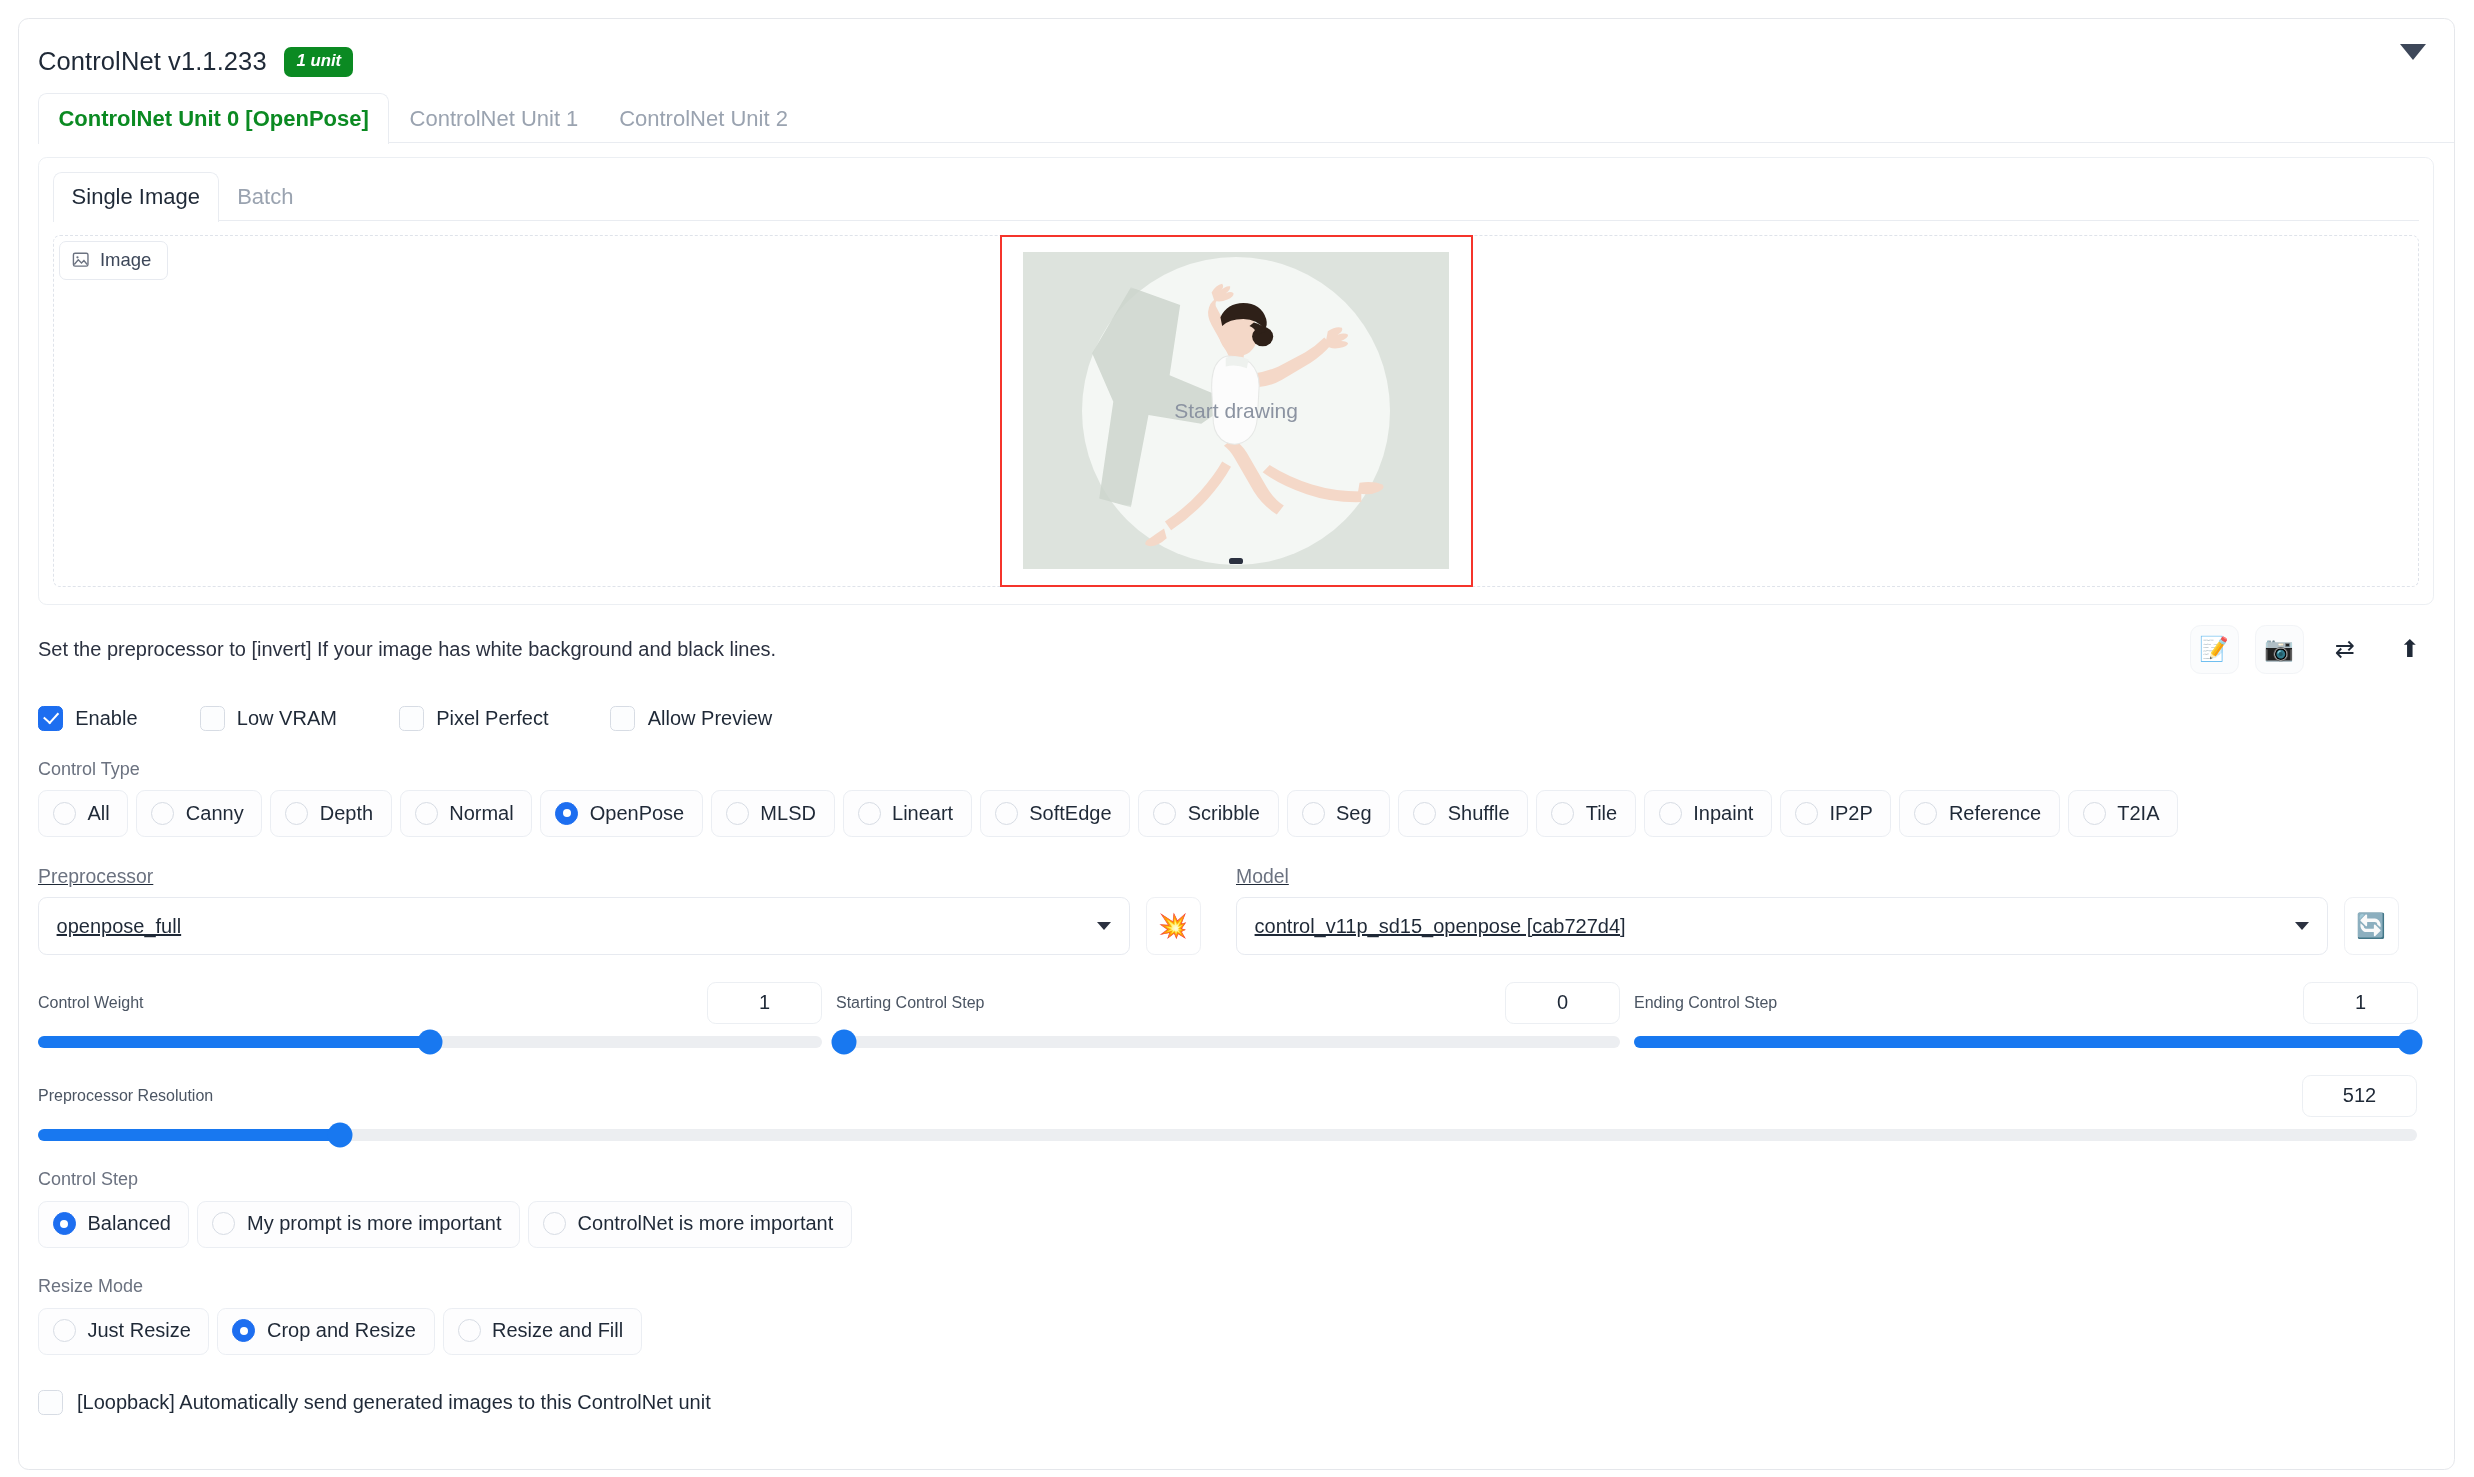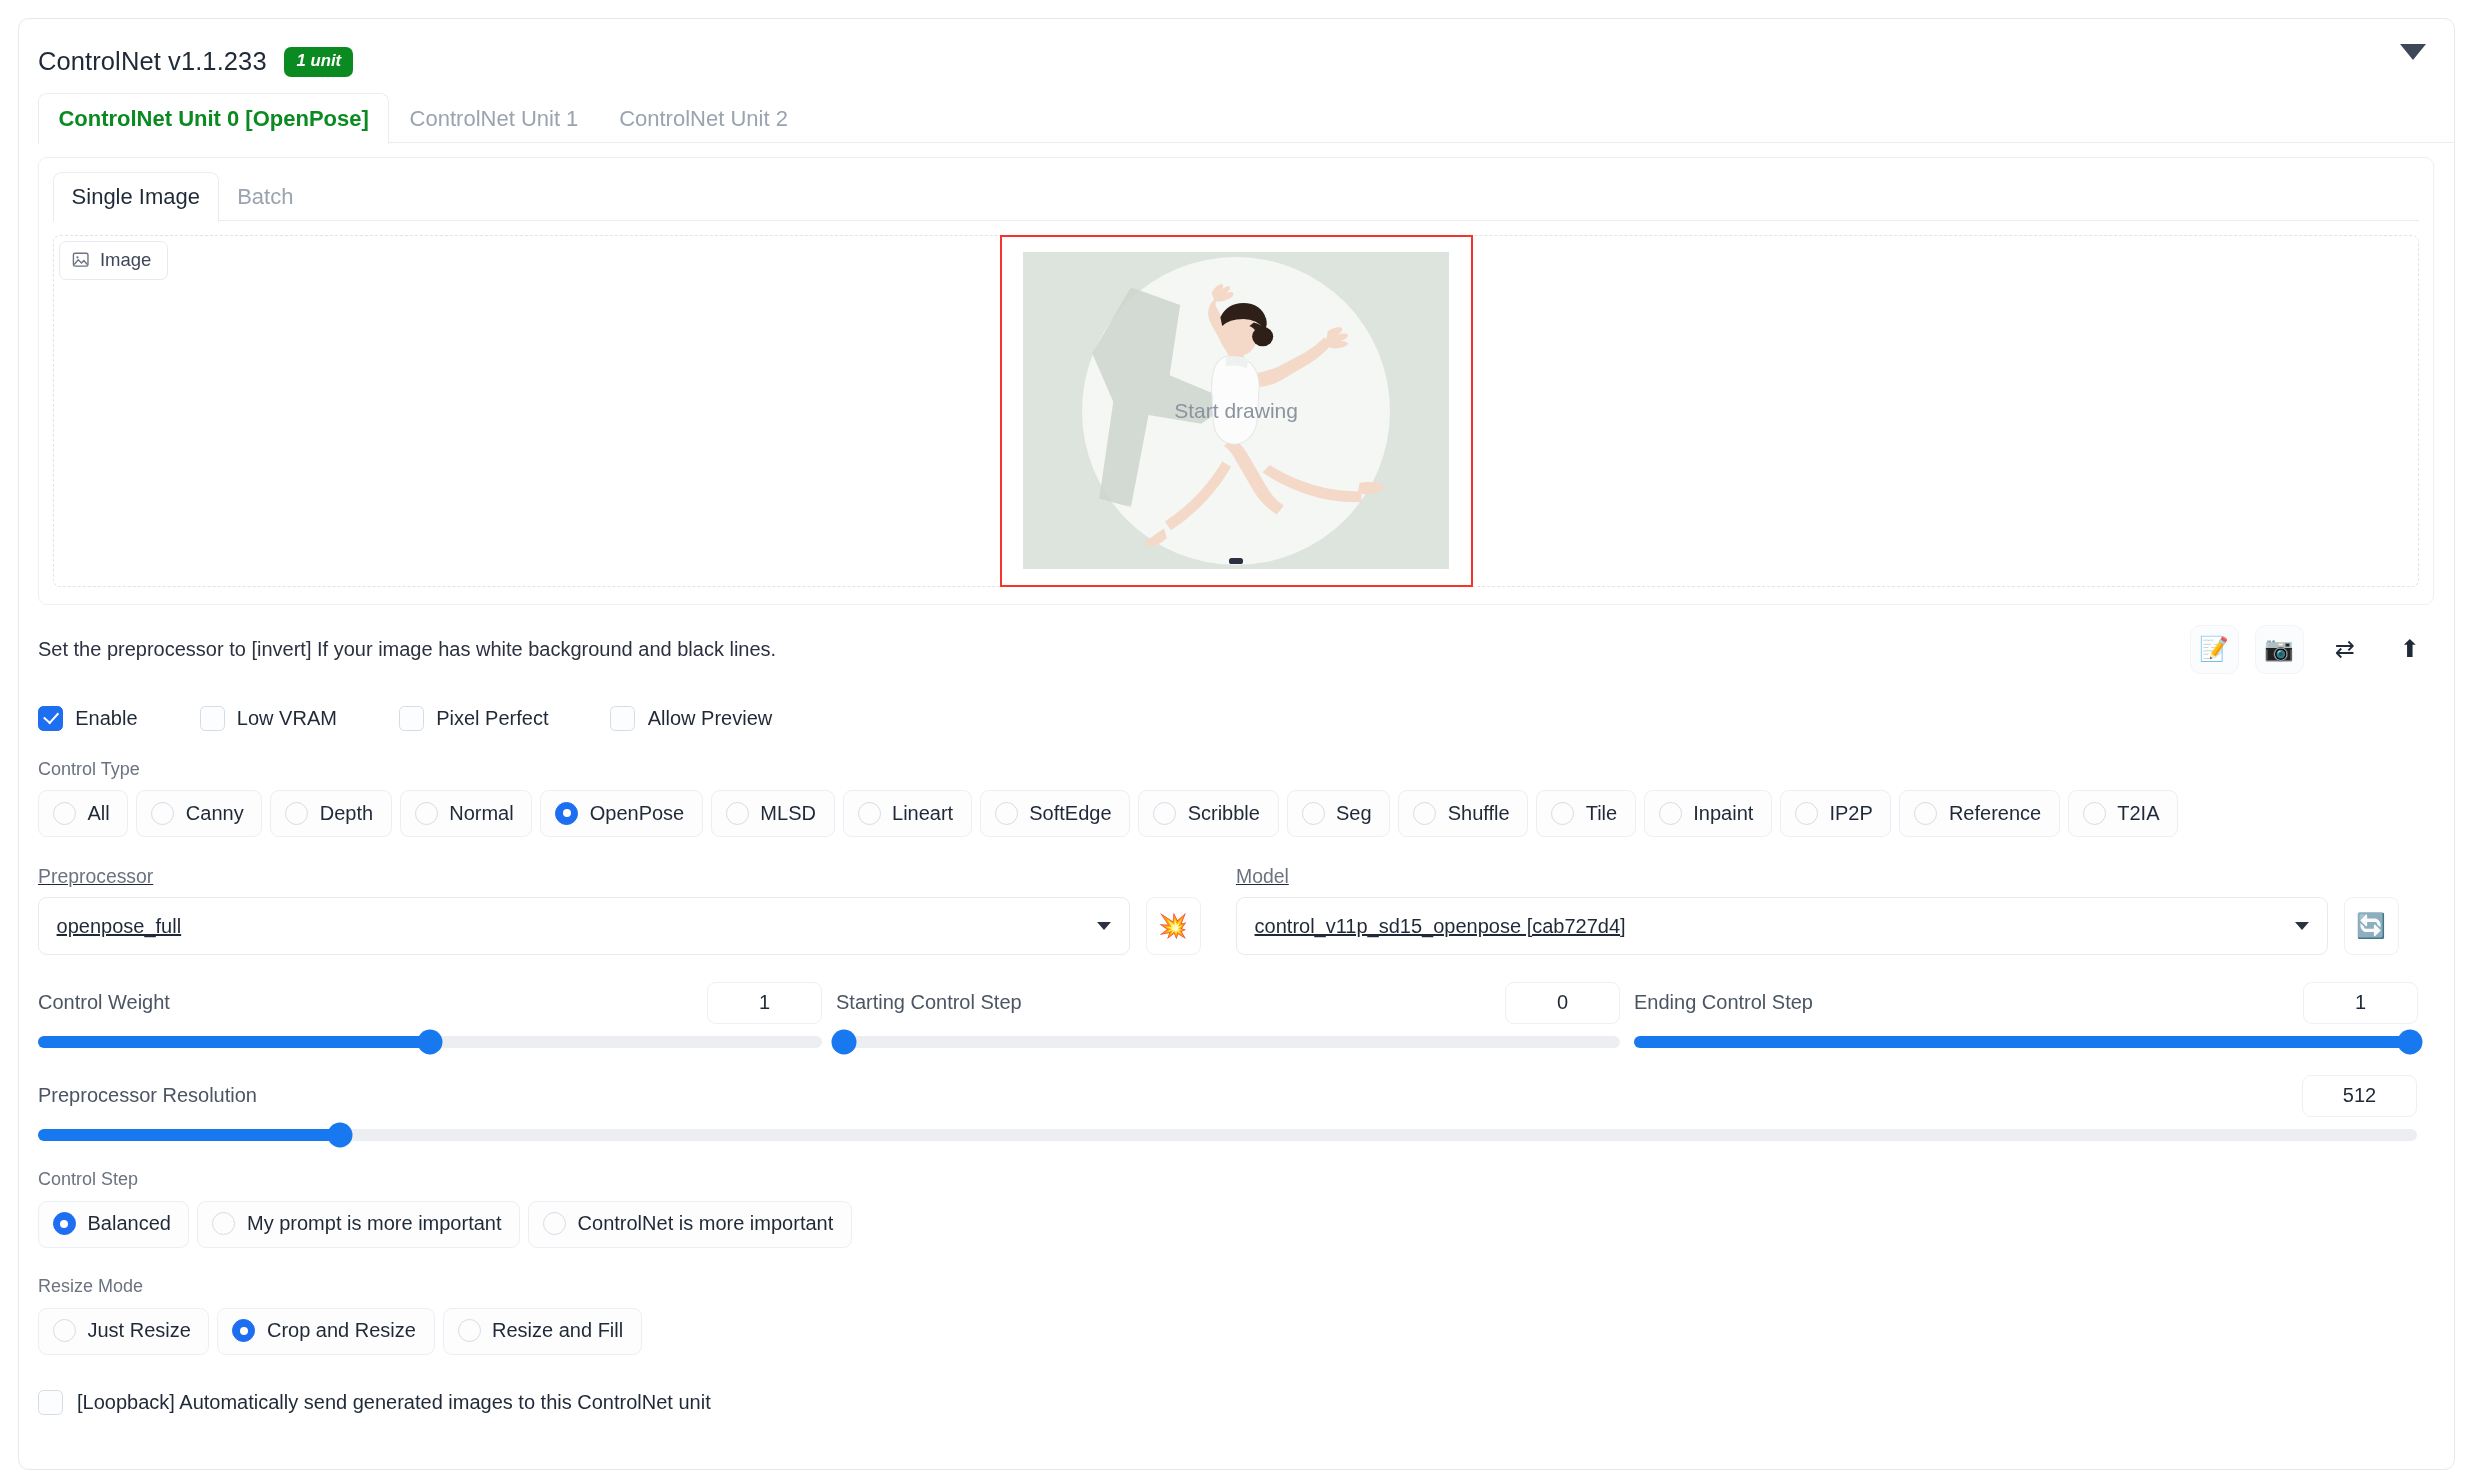--- a/index.html
+++ b/index.html
@@ -235,21 +235,21 @@
     border-radius: 8.8px;
     background: #fff;
     display: flex; align-items: center; justify-content: center;
     font-size: 24px; cursor: pointer;
     margin-left: 16px;
   }
   
   .slider-band { display: flex; margin-top: 26.4px; }
   .slider-unit { display: flex; flex-direction: column; }
   .slider-head { display: flex; align-items: center; justify-content: space-between; height: 42px; }
-  .slider-name { font-size: 20px; color: #4b5563; }
+  .slider-name { font-size: 16px; color: #4b5563; }
   .num-box {
     width: 115px; height: 42px;
     border: 0.9px solid #eceff3;
     border-radius: 8.8px;
     background: #fff;
     display: flex; align-items: center; justify-content: center;
     font-size: 20px; color: #1f2937;
     cursor: text;
   }
   .track {

